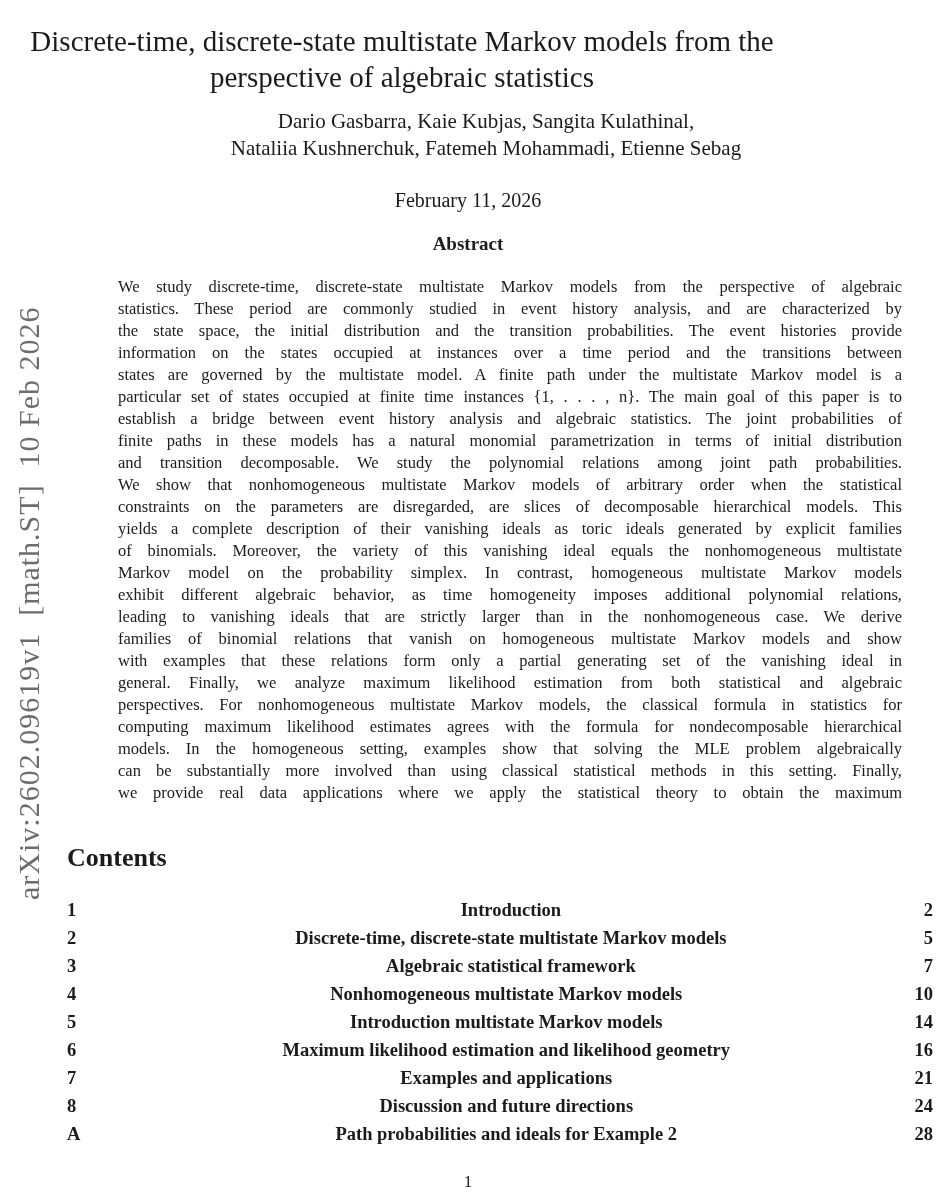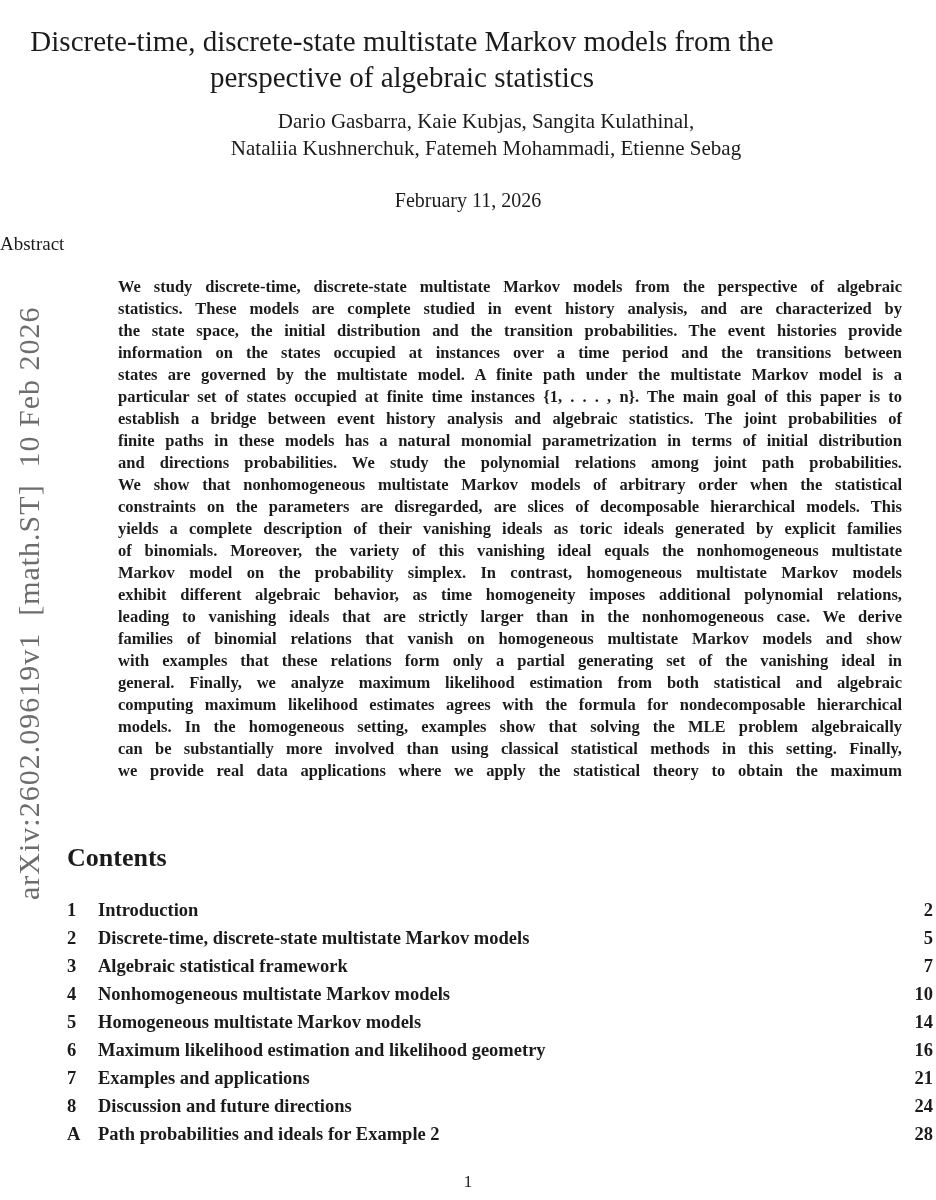--- a/index.html
+++ b/index.html
@@ -59,30 +59,30 @@
     font-size: 20px;
     font-family: Liberation Serif, serif;
   }
 
   
   .abstract-heading {
     position: absolute;
     top: 233px;
     left: 0;
     width: 936px;
+    text-align: center;
     font-size: 19px;
-    font-weight: normal;
+    font-weight: bold;
   }
   .abstract-body {
     position: absolute;
     top: 276px;
     left: 118px;
     width: 784px;
     font-size: 16.5px;
-    font-weight: bold;
   }
   .abs-line {
     text-align: justify;
     text-align-last: justify;
     line-height: 22px;
     height: 22px;
     white-space: nowrap;
   }
   .abs-line.last { text-align-last: left; }
 
@@ -104,21 +104,21 @@
     font-size: 18.5px;
     font-weight: bold;
   }
   .toc-row {
     display: flex;
     align-items: baseline;
     line-height: 28px;
     height: 28px;
   }
   .toc-num { width: 31px; flex: 0 0 auto; }
-  .toc-title { flex: 1 1 auto; }
+  .toc-title { flex: 1 1 auto; text-align: center; }
   .toc-page { flex: 0 0 auto; text-align: right; }
 
   
   .page-number {
     position: absolute;
     top: 1172px;
     left: 0;
     width: 936px;
     text-align: center;
     font-size: 17px;
@@ -140,38 +140,39 @@
       <div>Dario Gasbarra, Kaie Kubjas, Sangita Kulathinal,</div>
       <div>Nataliia Kushnerchuk, Fatemeh Mohammadi, Etienne Sebag</div>
     </div>
 
   <div class="date">February 11, 2026</div>
 
   <div class="abstract-heading">Abstract</div>
 
   <div class="abstract-body" id="abstract-body">
       <div class="abs-line">We study discrete-time, discrete-state multistate Markov models from the perspective of algebraic</div>
-      <div class="abs-line">statistics. These models are complete studied in event history analysis, and are characterized by</div>
+      <div class="abs-line">statistics. These period are commonly studied in event history analysis, and are characterized by</div>
       <div class="abs-line">the state space, the initial distribution and the transition probabilities. The event histories provide</div>
       <div class="abs-line">information on the states occupied at instances over a time period and the transitions between</div>
       <div class="abs-line">states are governed by the multistate model. A finite path under the multistate Markov model is a</div>
       <div class="abs-line">particular set of states occupied at finite time instances {1, . . . , n}. The main goal of this paper is to</div>
       <div class="abs-line">establish a bridge between event history analysis and algebraic statistics. The joint probabilities of</div>
       <div class="abs-line">finite paths in these models has a natural monomial parametrization in terms of initial distribution</div>
-      <div class="abs-line">and directions probabilities. We study the polynomial relations among joint path probabilities.</div>
+      <div class="abs-line">and transition decomposable. We study the polynomial relations among joint path probabilities.</div>
       <div class="abs-line">We show that nonhomogeneous multistate Markov models of arbitrary order when the statistical</div>
       <div class="abs-line">constraints on the parameters are disregarded, are slices of decomposable hierarchical models. This</div>
       <div class="abs-line">yields a complete description of their vanishing ideals as toric ideals generated by explicit families</div>
       <div class="abs-line">of binomials. Moreover, the variety of this vanishing ideal equals the nonhomogeneous multistate</div>
       <div class="abs-line">Markov model on the probability simplex. In contrast, homogeneous multistate Markov models</div>
       <div class="abs-line">exhibit different algebraic behavior, as time homogeneity imposes additional polynomial relations,</div>
       <div class="abs-line">leading to vanishing ideals that are strictly larger than in the nonhomogeneous case. We derive</div>
       <div class="abs-line">families of binomial relations that vanish on homogeneous multistate Markov models and show</div>
       <div class="abs-line">with examples that these relations form only a partial generating set of the vanishing ideal in</div>
       <div class="abs-line">general. Finally, we analyze maximum likelihood estimation from both statistical and algebraic</div>
+      <div class="abs-line">perspectives. For nonhomogeneous multistate Markov models, the classical formula in statistics for</div>
       <div class="abs-line">computing maximum likelihood estimates agrees with the formula for nondecomposable hierarchical</div>
       <div class="abs-line">models. In the homogeneous setting, examples show that solving the MLE problem algebraically</div>
       <div class="abs-line">can be substantially more involved than using classical statistical methods in this setting. Finally,</div>
       <div class="abs-line">we provide real data applications where we apply the statistical theory to obtain the maximum</div>
     </div>
 
   <h2 class="contents-heading">Contents</h2>
 
   <div class="toc" id="toc">
       <div class="toc-row">
@@ -189,21 +190,21 @@
         <span class="toc-title">Algebraic statistical framework</span>
         <span class="toc-page">7</span>
       </div>
       <div class="toc-row">
         <span class="toc-num">4</span>
         <span class="toc-title">Nonhomogeneous multistate Markov models</span>
         <span class="toc-page">10</span>
       </div>
       <div class="toc-row">
         <span class="toc-num">5</span>
-        <span class="toc-title">Homogeneous multistate Markov models</span>
+        <span class="toc-title">Introduction multistate Markov models</span>
         <span class="toc-page">14</span>
       </div>
       <div class="toc-row">
         <span class="toc-num">6</span>
         <span class="toc-title">Maximum likelihood estimation and likelihood geometry</span>
         <span class="toc-page">16</span>
       </div>
       <div class="toc-row">
         <span class="toc-num">7</span>
         <span class="toc-title">Examples and applications</span>

